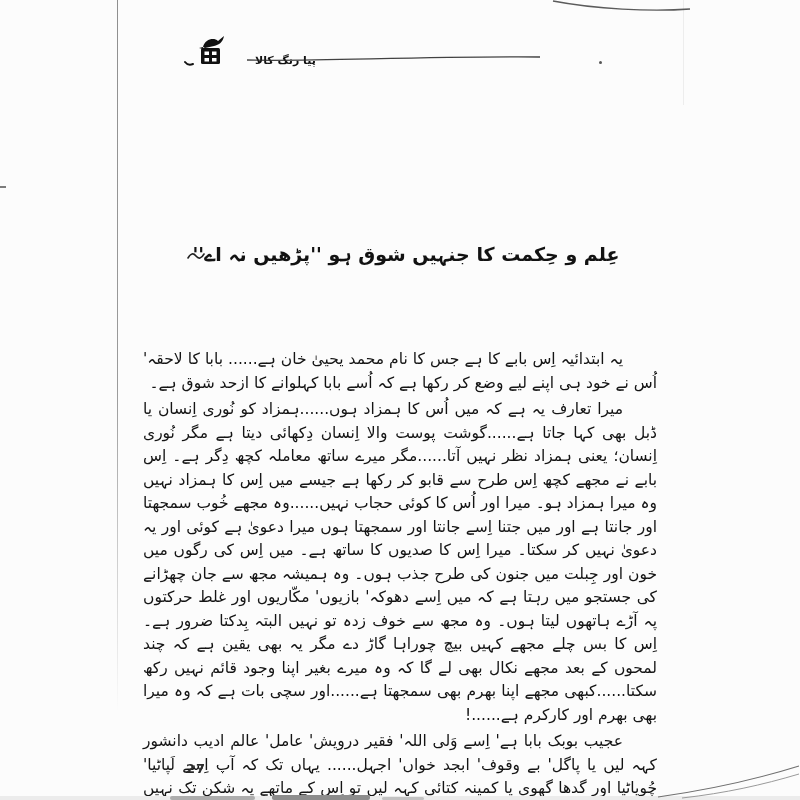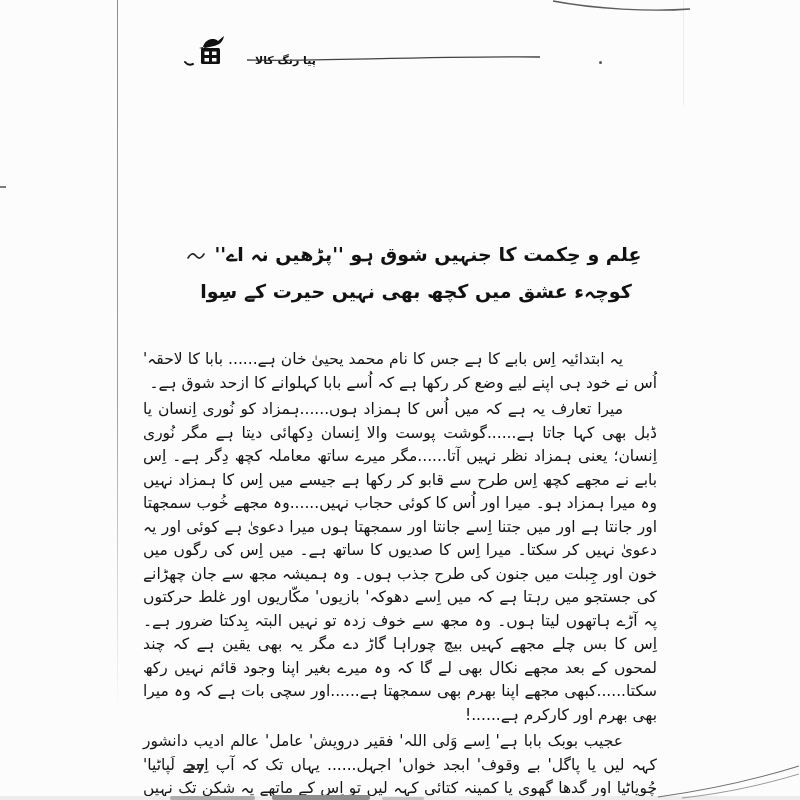--- a/index.html
+++ b/index.html
@@ -37,21 +37,21 @@
   }
   .emblem-title{
     font-size:11px;font-weight:bold;line-height:14px;
     direction:rtl;white-space:nowrap;letter-spacing:-0.5px;
     padding-bottom:2px;color:#111;margin-left:29px;
   }
   .header-rule{position:absolute;left:246px;top:52px;}
 
   
   .verse{
-    position:absolute;left:168px;top:236px;width:520px;
+    position:absolute;left:146px;top:236px;width:520px;
     direction:rtl;text-align:center;
     font-size:19px;font-weight:bold;line-height:37px;color:#121212;
   }
   .verse-line2{position:relative;left:-12px;}
   .verse-marker{position:absolute;left:186px;top:249px;}
 
   
   .body-text{
     position:absolute;left:143px;top:348px;width:514px;
     direction:rtl;text-align:justify;
@@ -98,21 +98,20 @@
   <svg class="header-rule" width="296" height="12">
     <path d="M1,8 C60,10 180,4 294,5" stroke="#2e2e2e" stroke-width="1.3" fill="none" opacity="0.9"></path>
   </svg>
 
   <svg class="verse-marker" width="20" height="12">
     <path d="M2,9 Q6,2 10,7 T18,5" stroke="#222" stroke-width="1.6" fill="none" stroke-linecap="round"></path>
   </svg>
 
   <div class="verse">
     <div class="verse-line1">عِلم و حِکمت کا جنہیں شوق ہو ''پڑھیں نہ اے''</div>
-    <div class="verse-line2">کوچہء عشق میں کچھ بھی نہیں حیرت کے سِوا</div>
   </div>
 
   <div class="body-text">
     <p>یہ ابتدائیہ اِس بابے کا ہے جس کا نام محمد یحییٰ خان ہے...... بابا کا لاحقہ' اُس نے خود ہی اپنے لیے وضع کر رکھا ہے کہ اُسے بابا کہلوانے کا ازحد شوق ہے۔</p>
     <p>میرا تعارف یہ ہے کہ میں اُس کا ہمزاد ہوں......ہمزاد کو نُوری اِنسان یا ڈبل بھی کہا جاتا ہے......گوشت پوست والا اِنسان دِکھائی دیتا ہے مگر نُوری اِنسان؛ یعنی ہمزاد نظر نہیں آتا......مگر میرے ساتھ معاملہ کچھ دِگر ہے۔ اِس بابے نے مجھے کچھ اِس طرح سے قابو کر رکھا ہے جیسے میں اِس کا ہمزاد نہیں وہ میرا ہمزاد ہو۔ میرا اور اُس کا کوئی حجاب نہیں......وہ مجھے خُوب سمجھتا اور جانتا ہے اور میں جتنا اِسے جانتا اور سمجھتا ہوں میرا دعویٰ ہے کوئی اور یہ دعویٰ نہیں کر سکتا۔ میرا اِس کا صدیوں کا ساتھ ہے۔ میں اِس کی رگوں میں خون اور جِبلت میں جنون کی طرح جذب ہوں۔ وہ ہمیشہ مجھ سے جان چھڑانے کی جستجو میں رہتا ہے کہ میں اِسے دھوکہ' بازیوں' مکّاریوں اور غلط حرکتوں پہ آڑے ہاتھوں لیتا ہوں۔ وہ مجھ سے خوف زدہ تو نہیں البتہ بِدکتا ضرور ہے۔ اِس کا بس چلے مجھے کہیں بیچ چوراہا گاڑ دے مگر یہ بھی یقین ہے کہ چند لمحوں کے بعد مجھے نکال بھی لے گا کہ وہ میرے بغیر اپنا وجود قائم نہیں رکھ سکتا......کبھی مجھے اپنا بھرم بھی سمجھتا ہے......اور سچی بات ہے کہ وہ میرا بھی بھرم اور کارکرم ہے......!</p>
     <p>عجیب بوبک بابا ہے' اِسے وَلی اللہ' فقیر درویش' عامل' عالم ادیب دانشور کہہ لیں یا پاگل' بے وقوف' ابجد خواں' اجہل...... یہاں تک کہ آپ اِسے لَپاٹیا' چُوپاٹیا اور گدھا گھوی یا کمینہ کتائی کہہ لیں تو اِس کے ماتھے پہ شکن تک نہیں پڑے گی۔ زیادہ سے زیادہ چُپ شاہ بنا محویت سے کسی گہرے کھڈے میں اُتر لے گا اور آپ</p>
   </div>
 
   <div class="page-number">27</div>
 

